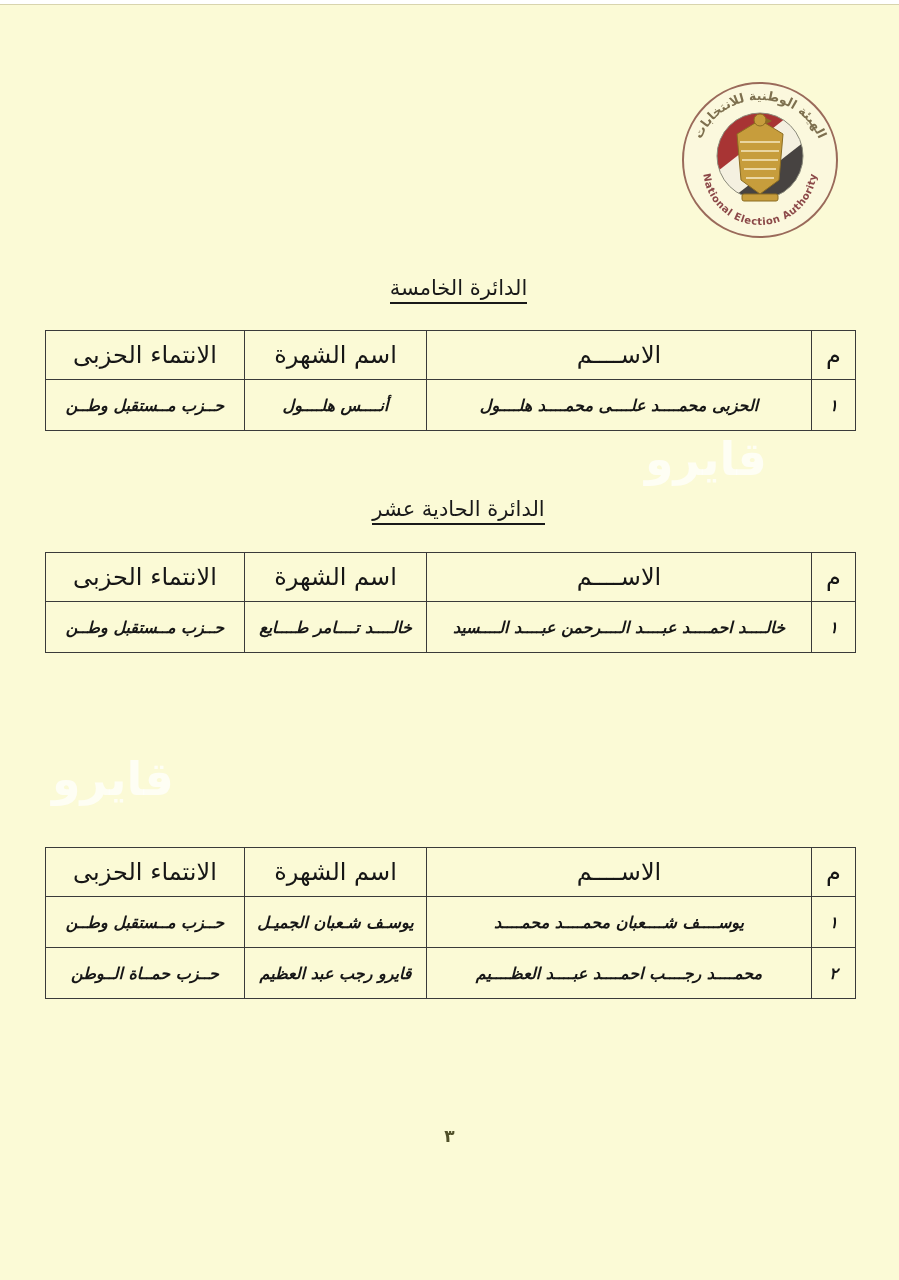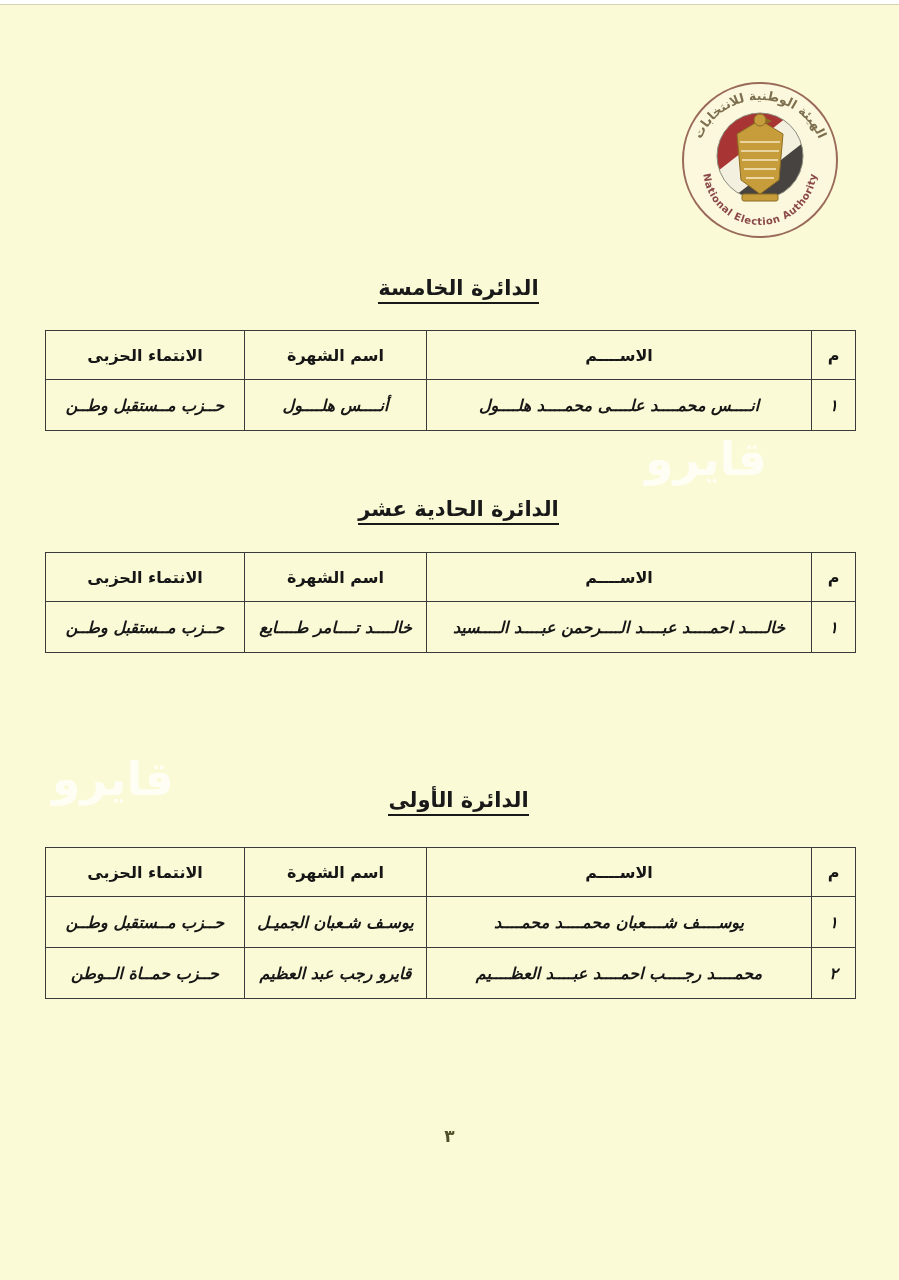--- a/index.html
+++ b/index.html
@@ -15,21 +15,21 @@
     position:absolute;top:0;left:0;width:899px;height:4px;
     background:#ffffff;border-bottom:1px solid #d8d4ae;
   }
   
   .seal{
     position:absolute;top:80px;left:680px;width:160px;height:160px;
   }
   
   .sec-title{
     position:absolute;width:881px;text-align:center;
-    font-weight:bold;font-size:21px;color:#191919;
+    font-weight:normal;font-size:21px;color:#191919;
     letter-spacing:0.5px;
     margin-left:19px;
   }
   .sec-title span{
     display:inline-block;
     border-bottom:2px solid #191919;
     padding-bottom:2px;
   }
   
   table.cand{
@@ -38,21 +38,21 @@
     direction:rtl;
     background:#fbfad6;
   }
   table.cand td,table.cand th{
     border:1.5px solid #3a3a3a;
     text-align:center;vertical-align:middle;
     color:#161616;
     overflow:hidden;white-space:nowrap;
   }
   table.cand th{
-    height:46px;font-size:16px;font-weight:bold;
+    height:46px;font-size:24px;font-weight:normal;
   }
   table.cand td{
     height:48px;font-size:16px;font-weight:bold;font-style:italic;
   }
   col.c-no{width:44px;}
   col.c-name{width:385px;}
   col.c-known{width:182px;}
   col.c-party{width:199px;}
   
   .wm{
@@ -138,21 +138,21 @@
       </colgroup>
     <tbody>
         <tr>
       <th>م</th>
       <th>الاســــم</th>
       <th>اسم الشهرة</th>
       <th>الانتماء الحزبى</th>
     </tr>
     <tr>
       <td>١</td>
-      <td>انــــس محمــــد علــــى محمــــد هلــــول</td>
+      <td>الحزبى محمــــد علــــى محمــــد هلــــول</td>
       <td>أنــــس هلــــول</td>
       <td>حــزب مــستقبل وطــن</td>
     </tr>
   </tbody>
     </table>
 
   <div class="sec-title" style="top:497px;padding-left:33px;">
     <span>الدائرة الحادية عشر</span>
   </div>
 
@@ -172,23 +172,20 @@
     </tr>
     <tr>
       <td>١</td>
       <td>خالــــد احمــــد عبــــد الــــرحمن عبــــد الــــسيد</td>
       <td>خالــــد تــــامر طــــايع</td>
       <td>حــزب مــستقبل وطــن</td>
     </tr>
   </tbody>
     </table>
 
-  <div class="sec-title" style="top:788px;">
-    <span>الدائرة الأولى</span>
-  </div>
 
   <table class="cand" style="top:847px;">
     <colgroup>
         <col class="c-no">
         <col class="c-name">
         <col class="c-known">
         <col class="c-party">
       </colgroup>
     <tbody>
         <tr>

